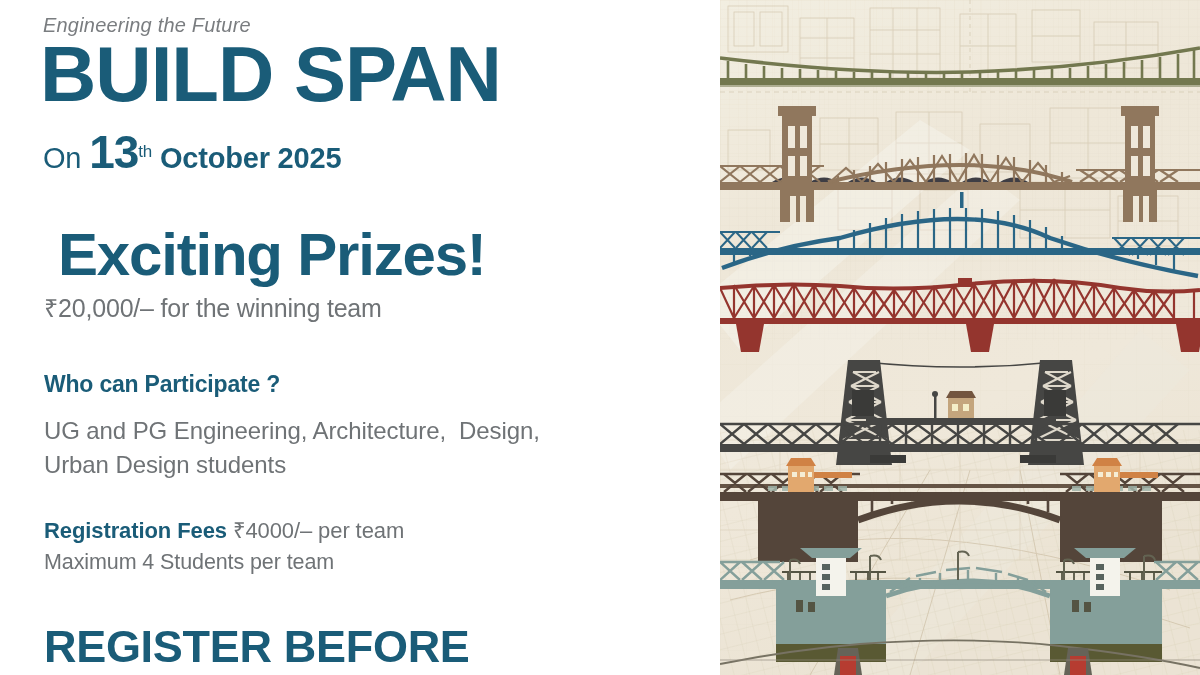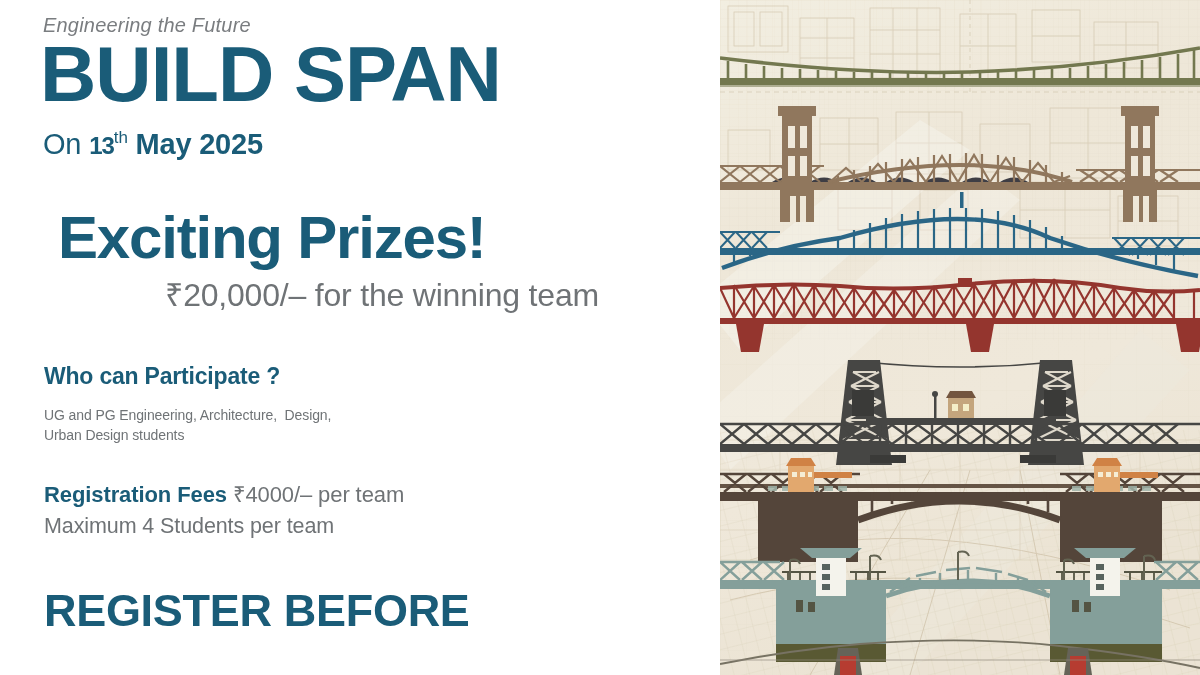--- a/index.html
+++ b/index.html
@@ -26,39 +26,39 @@
   }
   .subtitle{
     font-style:italic;font-size:19.5px;color:#75787b;font-weight:400;
     letter-spacing:.1px;line-height:1.15;margin:5px 0 0 3px;white-space:nowrap;
   }
   .dateline{
     margin:18px 0 0 3px;color:#1a5c78;white-space:nowrap;
     font-size:29px;font-weight:600;letter-spacing:-.2px;line-height:1;
   }
   .dateline .on{font-weight:500;font-size:29px;}
-  .dateline .daynum{font-size:24px;font-weight:800;letter-spacing:-1px;}
+  .dateline .daynum{font-size:46px;font-weight:800;letter-spacing:-1px;}
   .dateline .sup{font-size:17px;font-weight:400;vertical-align:super;}
   .dateline .mon{font-size:29px;font-weight:600;}
 
   .prizes{
     margin:50px 0 0 18px;font-size:60px;font-weight:800;color:#1a5c78;
     letter-spacing:-1.2px;line-height:1;white-space:nowrap;
   }
   .prizeamt{
-    margin:8px 0 0 4px;font-size:32px;color:#6f7376;font-weight:400;
-    letter-spacing:-.2px;line-height:1.2;white-space:nowrap;text-align:center;
+    margin:8px 0 0 4px;font-size:25px;color:#6f7376;font-weight:400;
+    letter-spacing:-.2px;line-height:1.2;white-space:nowrap;
   }
 
   .qhead{
     margin:48px 0 0 4px;font-size:23px;font-weight:800;color:#1a5c78;
     letter-spacing:-.2px;line-height:1.2;white-space:nowrap;
   }
   .qbody{
-    margin:16px 0 0 4px;font-size:14px;color:#6f7376;font-weight:400;
+    margin:16px 0 0 4px;font-size:24px;color:#6f7376;font-weight:400;
     line-height:1.42;letter-spacing:-.1px;white-space:pre;
   }
 
   .feeline{
     margin:34px 0 0 4px;font-size:22px;color:#6f7376;font-weight:400;
     line-height:1.35;letter-spacing:-.1px;white-space:nowrap;
   }
   .feeline b{color:#1a5c78;font-weight:800;margin-top:36px;}
   .feesub{
     margin:2px 0 0 4px;font-size:21.5px;color:#6f7376;font-weight:400;
@@ -85,21 +85,21 @@
   <div class="textpanel">
 
     <div class="tagline">Engineering the Future</div>
 
     <div class="bigtitle">BUILD SPAN</div>
 
 
     <div class="dateline">
       <span class="on">On</span>
       <span class="daynum">13</span><span class="sup">th</span>
-      <span class="mon">May 2025</span>
+      <span class="mon">October 2025</span>
     </div>
 
     <div class="prizes">Exciting Prizes!</div>
     <div class="prizeamt">₹20,000/– for the winning team</div>
 
     <div class="qhead">Who can Participate ?</div>
     <div class="qbody">UG and PG Engineering, Architecture,  Design,
 Urban Design students</div>
 
     <div class="feeline">

